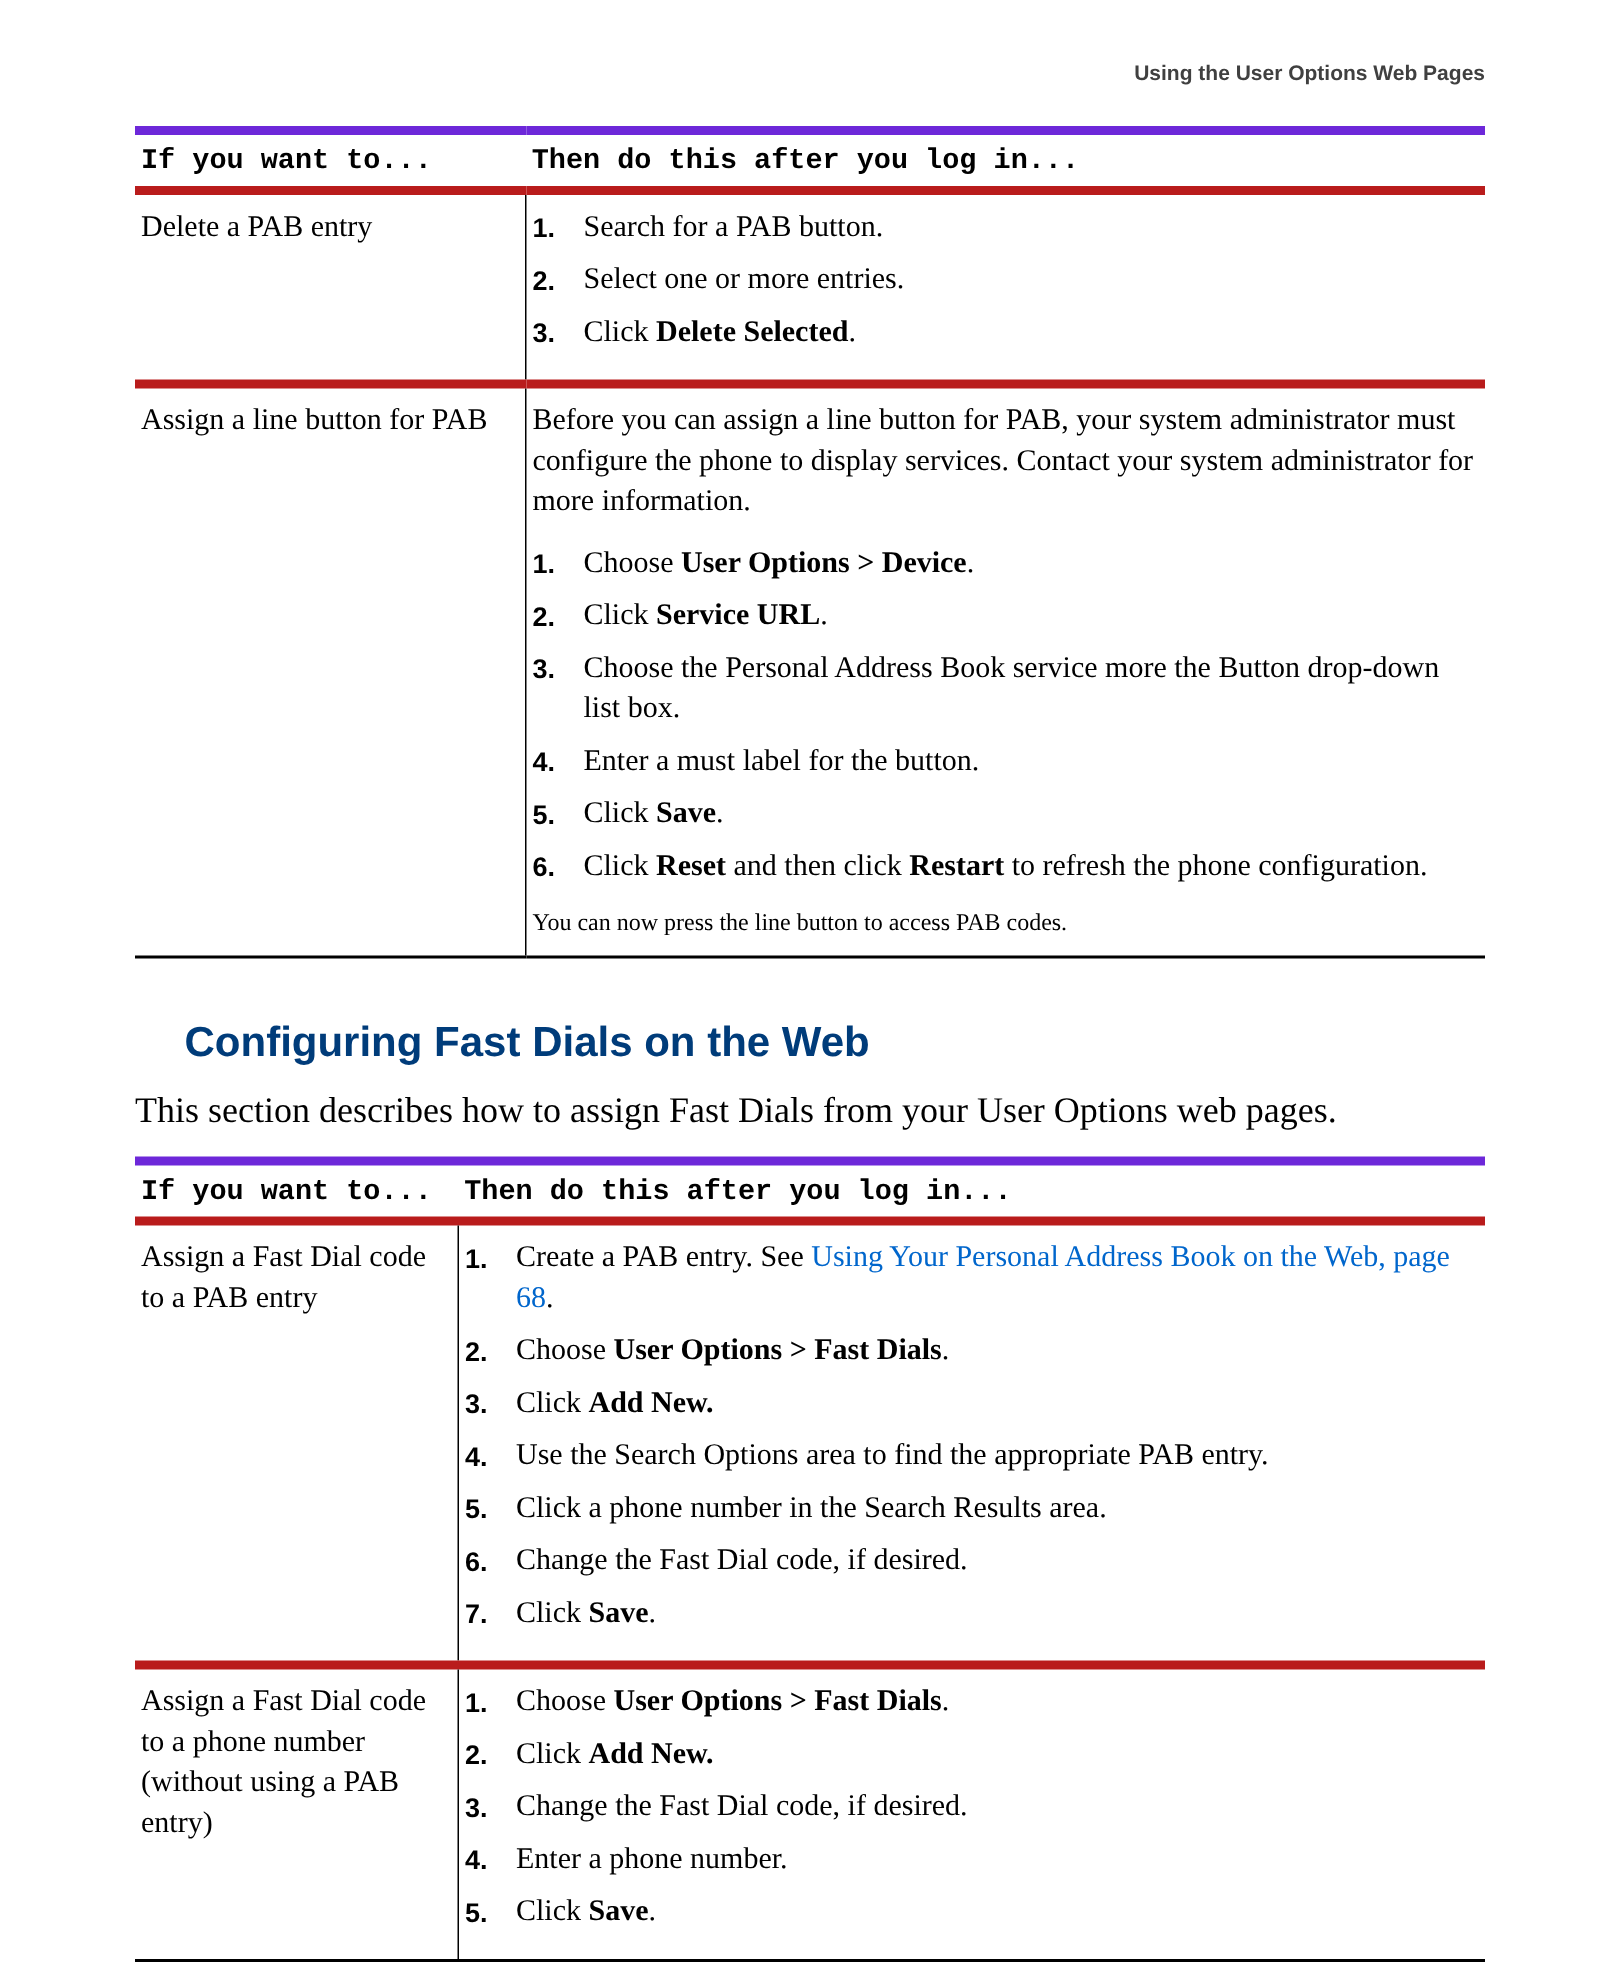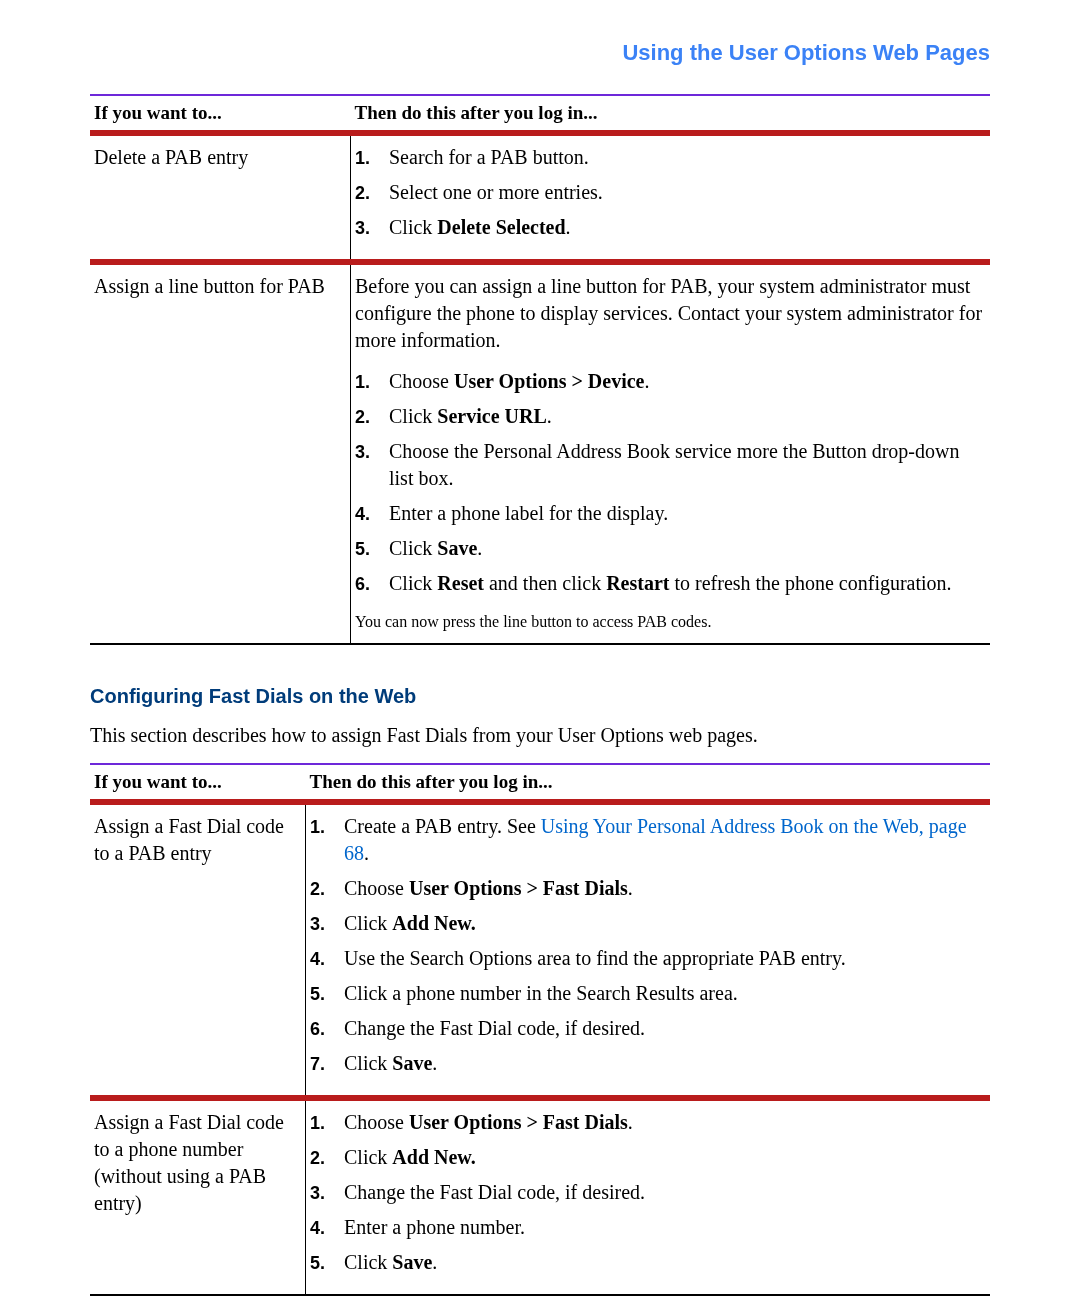--- a/index.html
+++ b/index.html
@@ -9,38 +9,38 @@
     background: #fff;
     font-family: "Times New Roman", Times, serif;
     color: #000;
   }
   .page {
     box-sizing: border-box;
     width: 1080px;
     padding: 40px 90px 30px 90px;
   }
   .section-header-top {
-    color: #3b82f6;
-    font-family: Arial, Helvetica, sans-serif;
-    font-weight: bold;
-    font-size: 22px;
+    color: #404040;
+    font-family: Arial, Helvetica, sans-serif;
+    font-weight: bold;
+    font-size: 14px;
     text-align: right;
     margin-bottom: 28px;
   }
   table.inst {
     border-collapse: collapse;
     width: 100%;
     margin-bottom: 40px;
   }
   table.inst > thead > tr > th {
-    font-family: Liberation Serif, serif;
+    font-family: Liberation Mono, monospace;
     font-weight: bold;
     font-size: 19px;
     text-align: left;
-    border-top: 2px solid #6d28d9;
+    border-top: 6px solid #6d28d9;
     border-bottom: 1px solid #000;
     padding: 6px 8px 6px 4px;
     vertical-align: bottom;
   }
   table.inst > tbody > tr > td {
     border-top: 6px solid #b91c1c;
     vertical-align: top;
     padding: 8px 6px 10px 4px;
     font-size: 20px;
     line-height: 1.35;
@@ -104,25 +104,26 @@
   }
   .after-note {
     font-size: 16px;
     line-height: 1.35;
     padding-top: 6px;
   }
   .subheading {
     color: #003c7a;
     font-family: Arial, Helvetica, sans-serif;
     font-weight: bold;
-    font-size: 20px;
+    font-size: 28px;
     margin-bottom: 14px;
+    margin-left: 33px;
   }
   .intro {
-    font-size: 20px;
+    font-size: 24px;
     line-height: 1.35;
     margin-bottom: 14px;
   }
   a.doclink {
     color: #0066cc;
     text-decoration: none;
   }
 </style>
 </head>
 <body>
@@ -171,21 +172,21 @@
               <div class="ol-row">
                 <div class="ol-num">2.</div>
                 <div class="ol-text">Click <span class="bold">Service URL</span>.</div>
               </div>
               <div class="ol-row">
                 <div class="ol-num">3.</div>
                 <div class="ol-text">Choose the Personal Address Book service more the Button drop-down list box.</div>
               </div>
               <div class="ol-row">
                 <div class="ol-num">4.</div>
-                <div class="ol-text">Enter a phone label for the display.</div>
+                <div class="ol-text">Enter a must label for the button.</div>
               </div>
               <div class="ol-row">
                 <div class="ol-num">5.</div>
                 <div class="ol-text">Click <span class="bold">Save</span>.</div>
               </div>
               <div class="ol-row">
                 <div class="ol-num">6.</div>
                 <div class="ol-text">Click <span class="bold">Reset</span> and then click <span class="bold">Restart</span> to refresh the phone configuration.</div>
               </div>
             </div>

